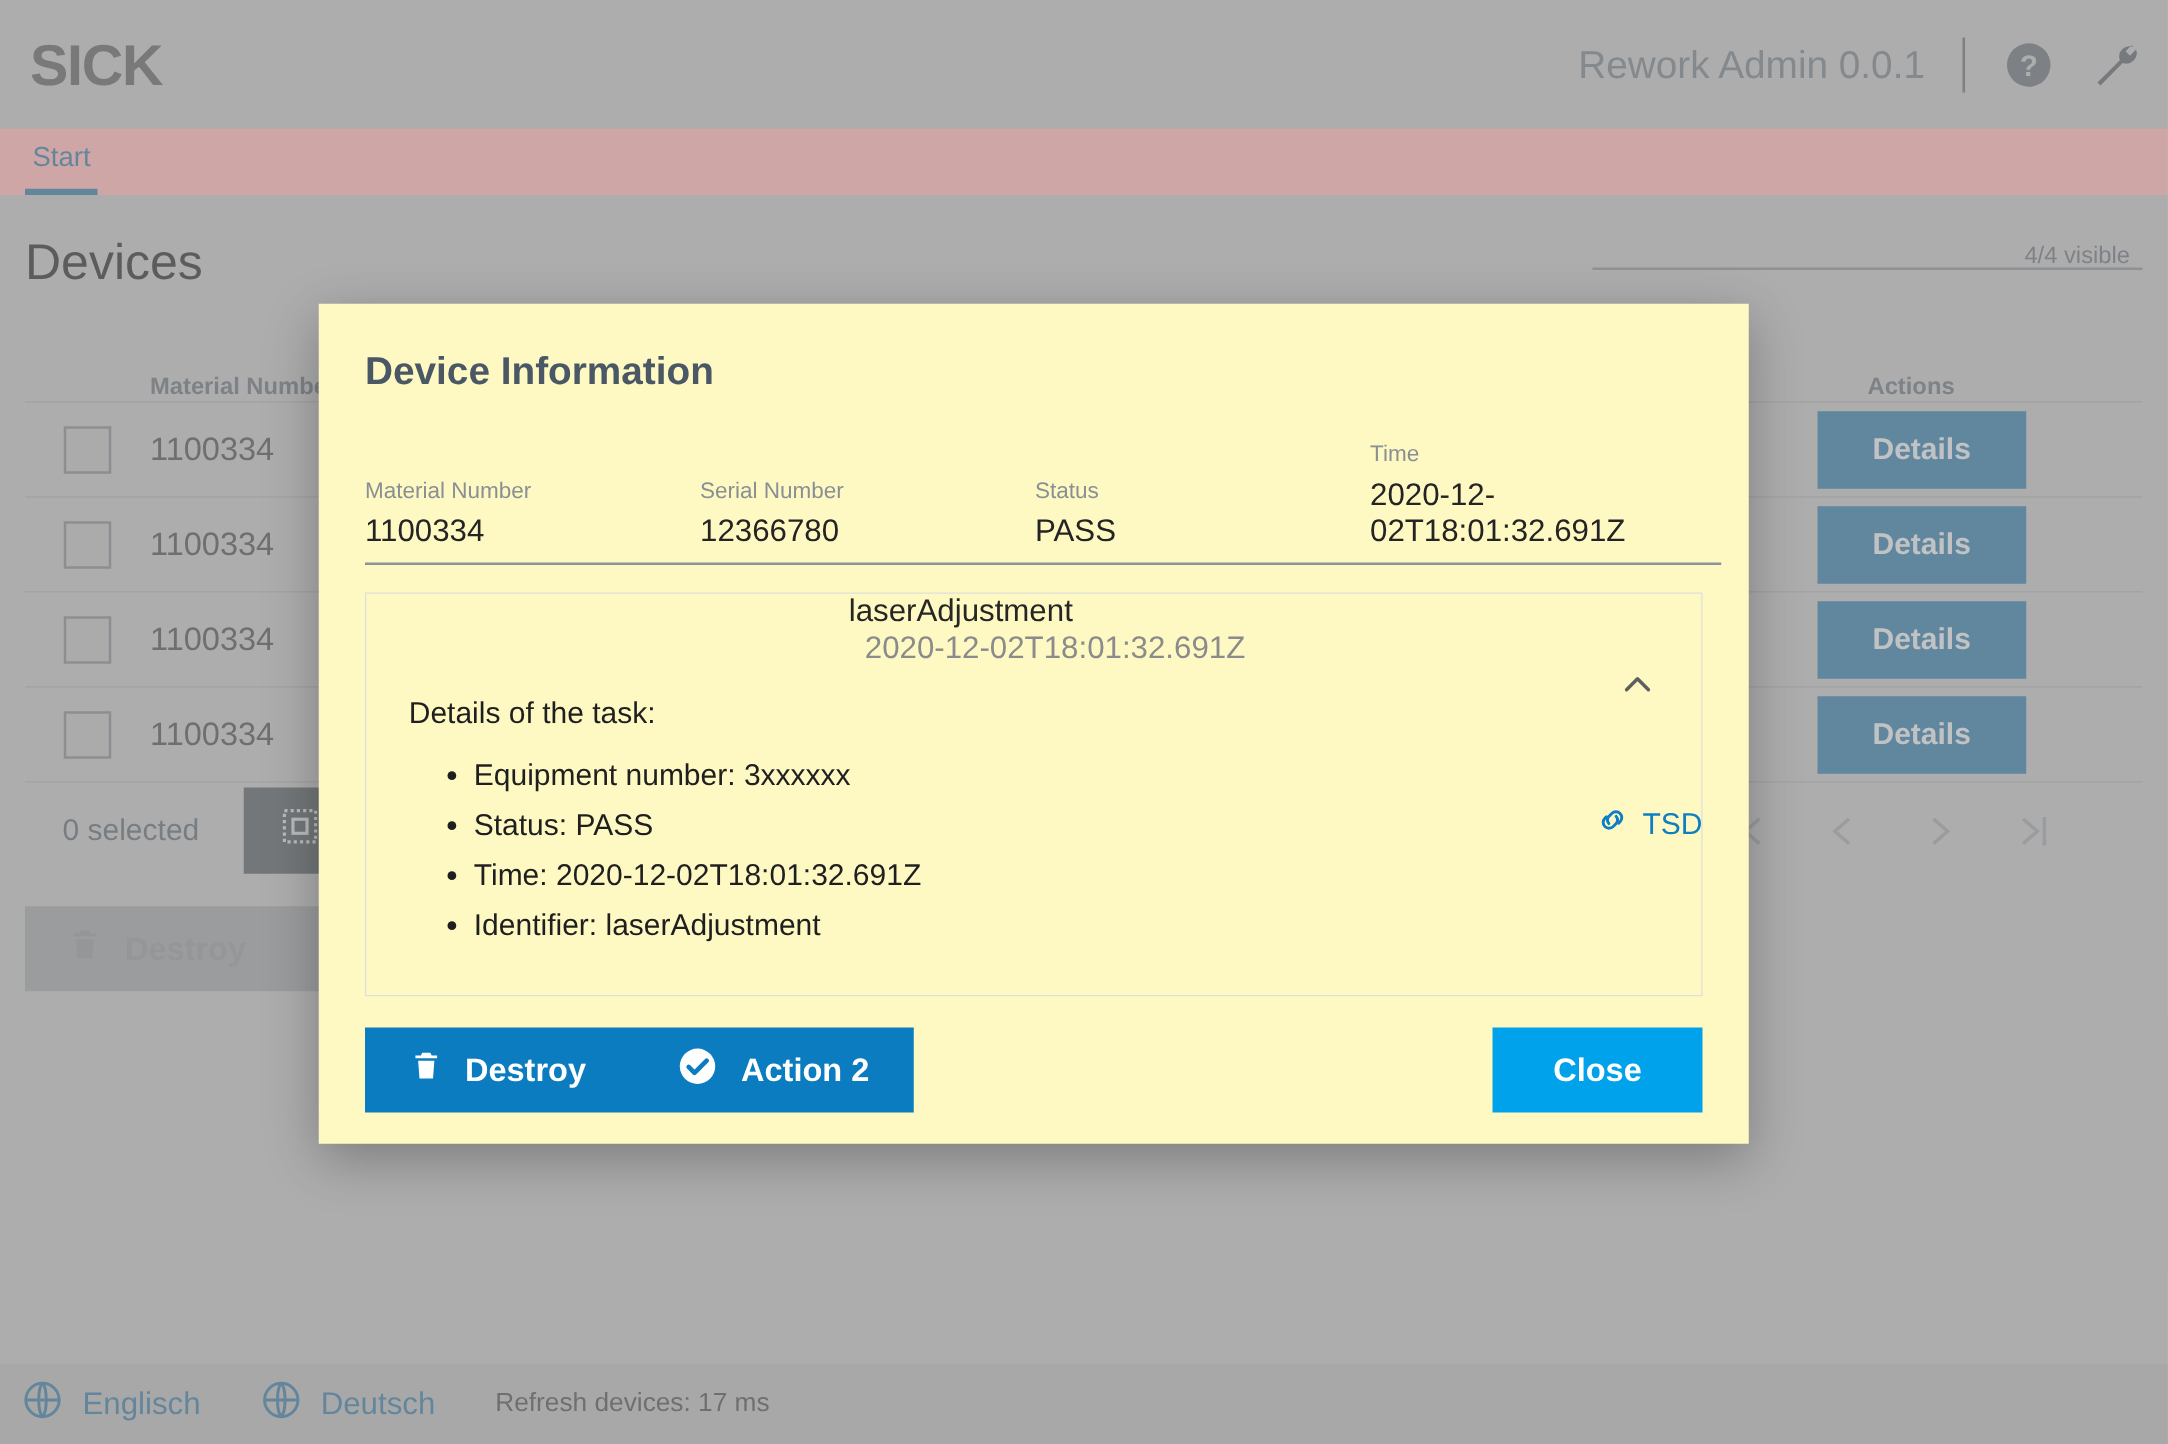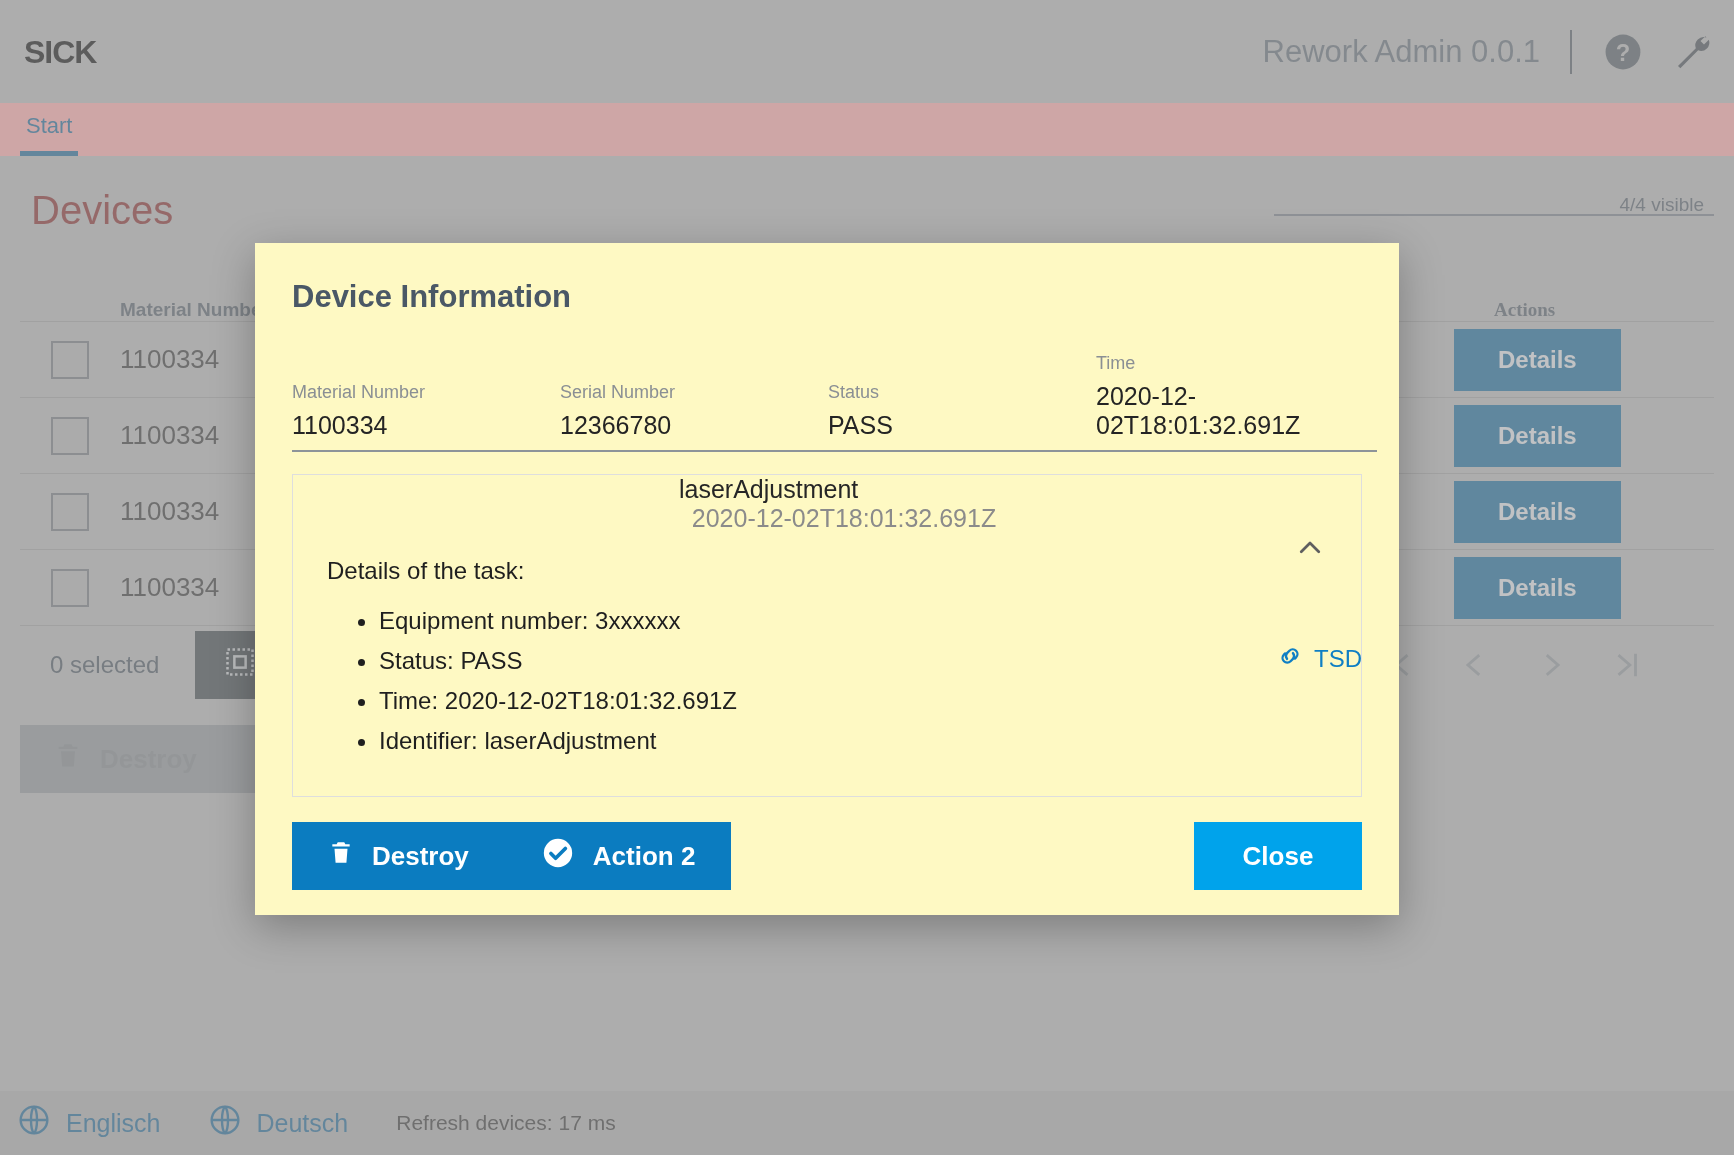--- a/index.html
+++ b/index.html
@@ -19,22 +19,22 @@
 
   
   .header {
     height: 103px;
     background: #b4b4b4;
     display: flex; align-items: center;
     padding: 0 22px 0 24px;
     flex-shrink: 0;
   }
   .logo {
-    font-size: 32px; font-weight: bold; letter-spacing: -1px;
-    color: #000000; line-height: 1;
+    font-size: 46px; font-weight: bold; letter-spacing: -1px;
+    color: #404040; line-height: 1;
   }
   .header-right {
     margin-left: auto; display: flex; align-items: center; gap: 0;
   }
   .app-title {
     font-size: 31px; color: #5a6570; font-weight: 400;
     margin-right: 30px;
   }
   .divider-v {
     width: 2px; height: 44px; background: #4a535b; margin-right: 32px;
@@ -52,42 +52,42 @@
   }
   .tab {
     font-size: 22px; color: #115d8e; padding: 0 6px 12px 6px;
     border-bottom: 5px solid transparent;
   }
   .tab.active { border-bottom-color: #115d8e; }
 
   
   .content { flex: 1; position: relative; padding: 0 20px; }
   .page-title {
-    font-size: 40px; color: #7f1d1d; font-weight: 400;
-    margin-top: 32px; margin-left: 11px;
+    font-size: 40px; color: #000000; font-weight: 400;
+    margin-top: 32px; margin-left: 0;
   }
   .visible-count {
     position: absolute; right: 30px; top: 38px;
     font-size: 19px; color: #4b5560;
   }
   .count-rule {
     position: absolute; right: 20px; top: 58px; width: 440px;
     height: 2px; background: #6f7780;
   }
 
   
   .table { margin-top: 36px; width: 100%; }
   .thead {
     display: flex; align-items: flex-end; height: 52px;
     font-size: 19px; color: #4b5560; font-weight: bold;
   }
   .th-check { width: 100px; }
   .th-mat { width: 320px; }
   .th-spacer { flex: 1; }
-  .th-actions { width: 220px; font-family: Liberation Serif, serif; }
+  .th-actions { width: 220px; }
   .trow {
     display: flex; align-items: center; height: 76px;
     border-top: 1px solid #9a9a9a;
   }
   .td-check { width: 100px; display: flex; justify-content: center; }
   .chk {
     width: 38px; height: 38px; border: 2px solid #6b7077; background: #b0b0b0;
   }
   .td-mat { width: 320px; font-size: 26px; color: #2b2b2b; }
   .td-spacer { flex: 1; }

